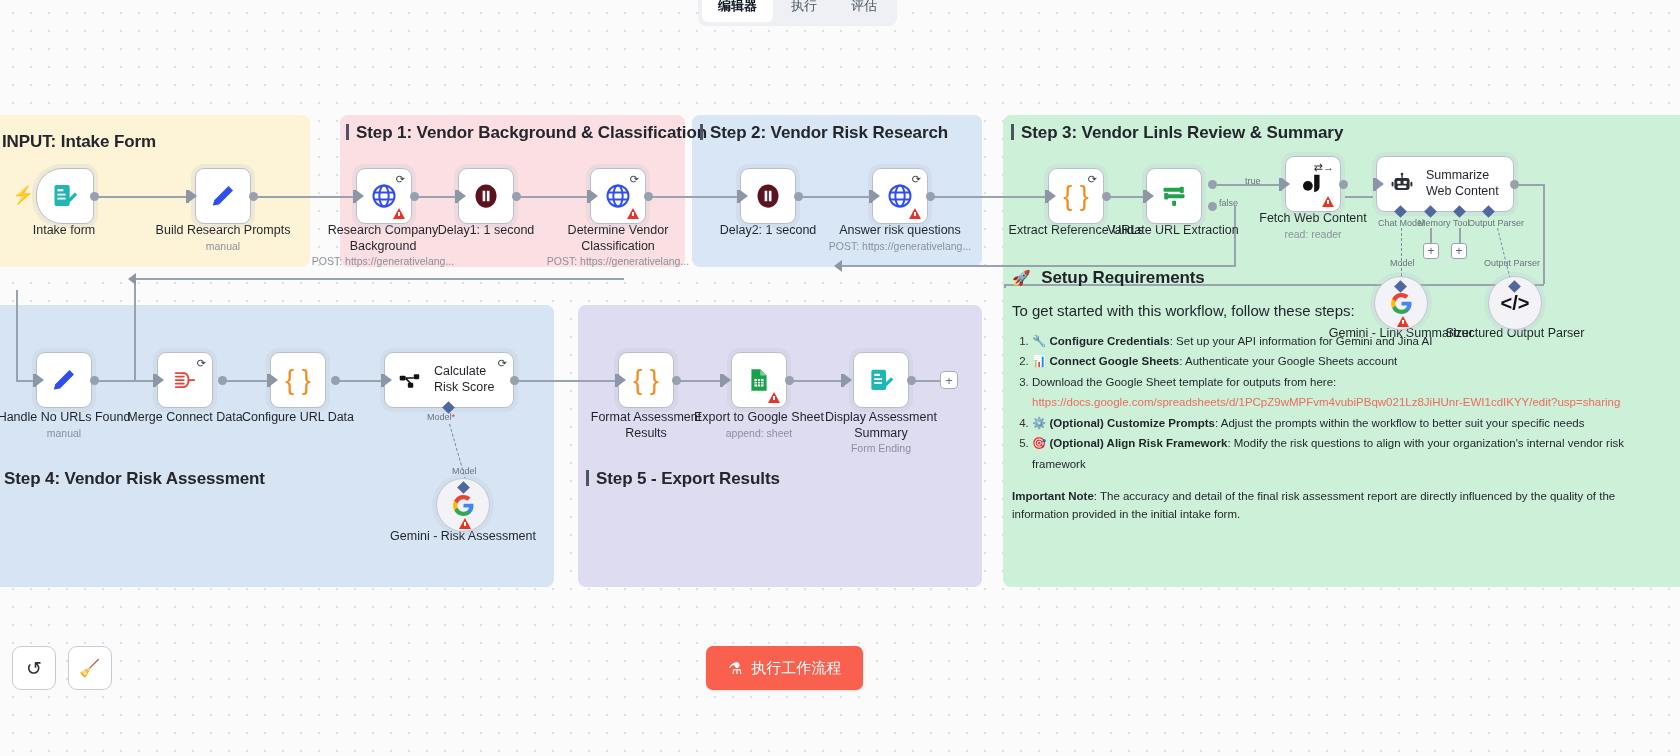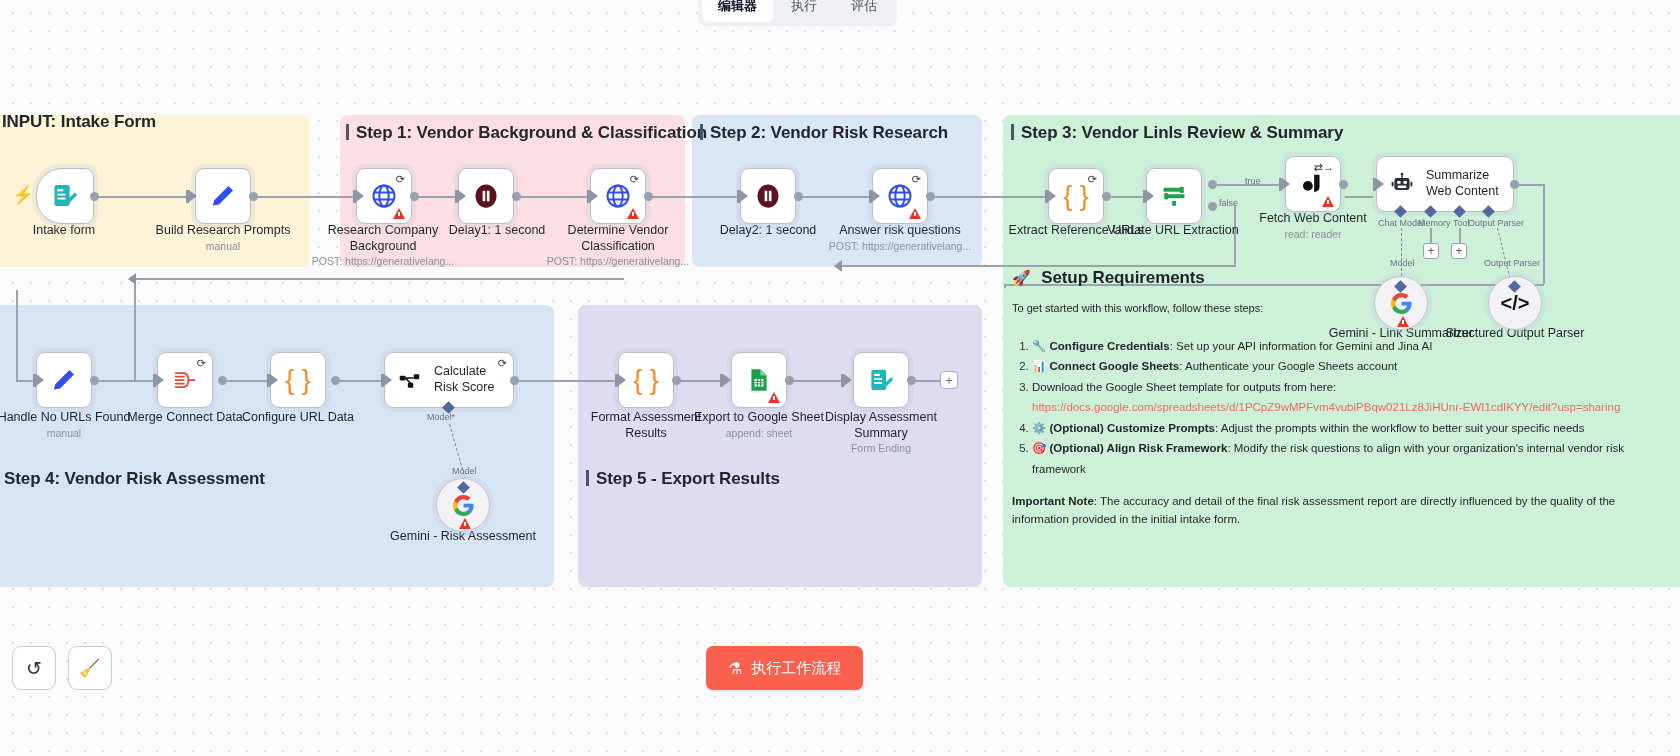--- a/index.html
+++ b/index.html
@@ -176,21 +176,21 @@
     position: absolute;
     z-index: 8;
     color: #1f2329;
   }
   .sticky h2 {
     margin: 0 0 14px 0;
     font-size: 17px;
     font-weight: 600;
     letter-spacing: -0.1px;
   }
-  .sticky .intro { font-size: 11px; margin-bottom: 22px; }
+  .sticky .intro { font-size: 15px; margin-bottom: 12px; }
   .sticky ol { margin: 0; padding-left: 20px; font-size: 11.5px; line-height: 1.78; }
   .sticky ol li::marker { color:#333; }
   .sticky b { font-weight: 700; }
   .sticky .url { color: #ef6b5e; word-break: break-all; }
   .sticky .note { font-size: 11.5px; margin-top: 14px; line-height: 1.5; }
 
   
   .ctrl {
     position: absolute;
     width: 44px; height: 44px;
@@ -226,21 +226,21 @@
     <div class="tab">评估</div>
   </div>
 
   <div class="group g-yellow" style="left:-40px; top:115px; width:350px; height:152px;"></div>
   <div class="group g-pink" style="left:340px; top:115px; width:345px; height:152px;"></div>
   <div class="group g-blue" style="left:692px; top:115px; width:290px; height:152px;"></div>
   <div class="group g-green" style="left:1003px; top:115px; width:700px; height:472px;"></div>
   <div class="group g-blue2" style="left:-40px; top:305px; width:594px; height:282px;"></div>
   <div class="group g-purple" style="left:578px; top:305px; width:404px; height:282px;"></div>
 
-  <div class="group-title" style="left:2px; top:112px;text-align:center;">
+  <div class="group-title" style="left:2px; top:132px;text-align:center;">
     <span>INPUT: Intake Form</span>
   </div>
   <div class="group-title" style="left:346px; top:123px;">
     <span class="bar"></span><span>Step 1: Vendor Background &amp; Classification</span>
   </div>
   <div class="group-title" style="left:700px; top:123px;">
     <span class="bar"></span><span>Step 2: Vendor Risk Research</span>
   </div>
   <div class="group-title" style="left:1011px; top:123px;">
     <span class="bar"></span><span>Step 3: Vendor Linls Review &amp; Summary</span>
@@ -321,21 +321,21 @@
   <div class="node sq" style="left:458px; top:168px;">
     <div class="glyph">
       <svg width="30" height="30" viewBox="0 0 24 24">
           <ellipse cx="12" cy="12" rx="8.4" ry="9.3" fill="#5d1220"></ellipse>
           <rect x="9.3" y="7.8" width="2.1" height="8.4" fill="#fff"></rect>
           <rect x="12.7" y="7.8" width="2.1" height="8.4" fill="#fff"></rect>
         </svg>
     </div>
   </div>
   <div class="dot" style="left:512px; top:192px;"></div>
-  <div class="node-label" style="left:422px; top:223px;">
+  <div class="node-label" style="left:411px; top:223px;">
     <span>Delay1: 1 second</span>
   </div>
 
   <div class="arrowbar" style="left:587px; top:190px;"></div>
   <div class="arrow" style="left:590px; top:190px;"></div>
   <div class="node sq" style="left:590px; top:168px;">
     <div class="retry">⟳</div>
     <div class="glyph">
       <svg width="28" height="28" viewBox="0 0 24 24" fill="none" stroke="#2f4df0" stroke-width="1.7">
           <circle cx="12" cy="12" r="9"></circle>

